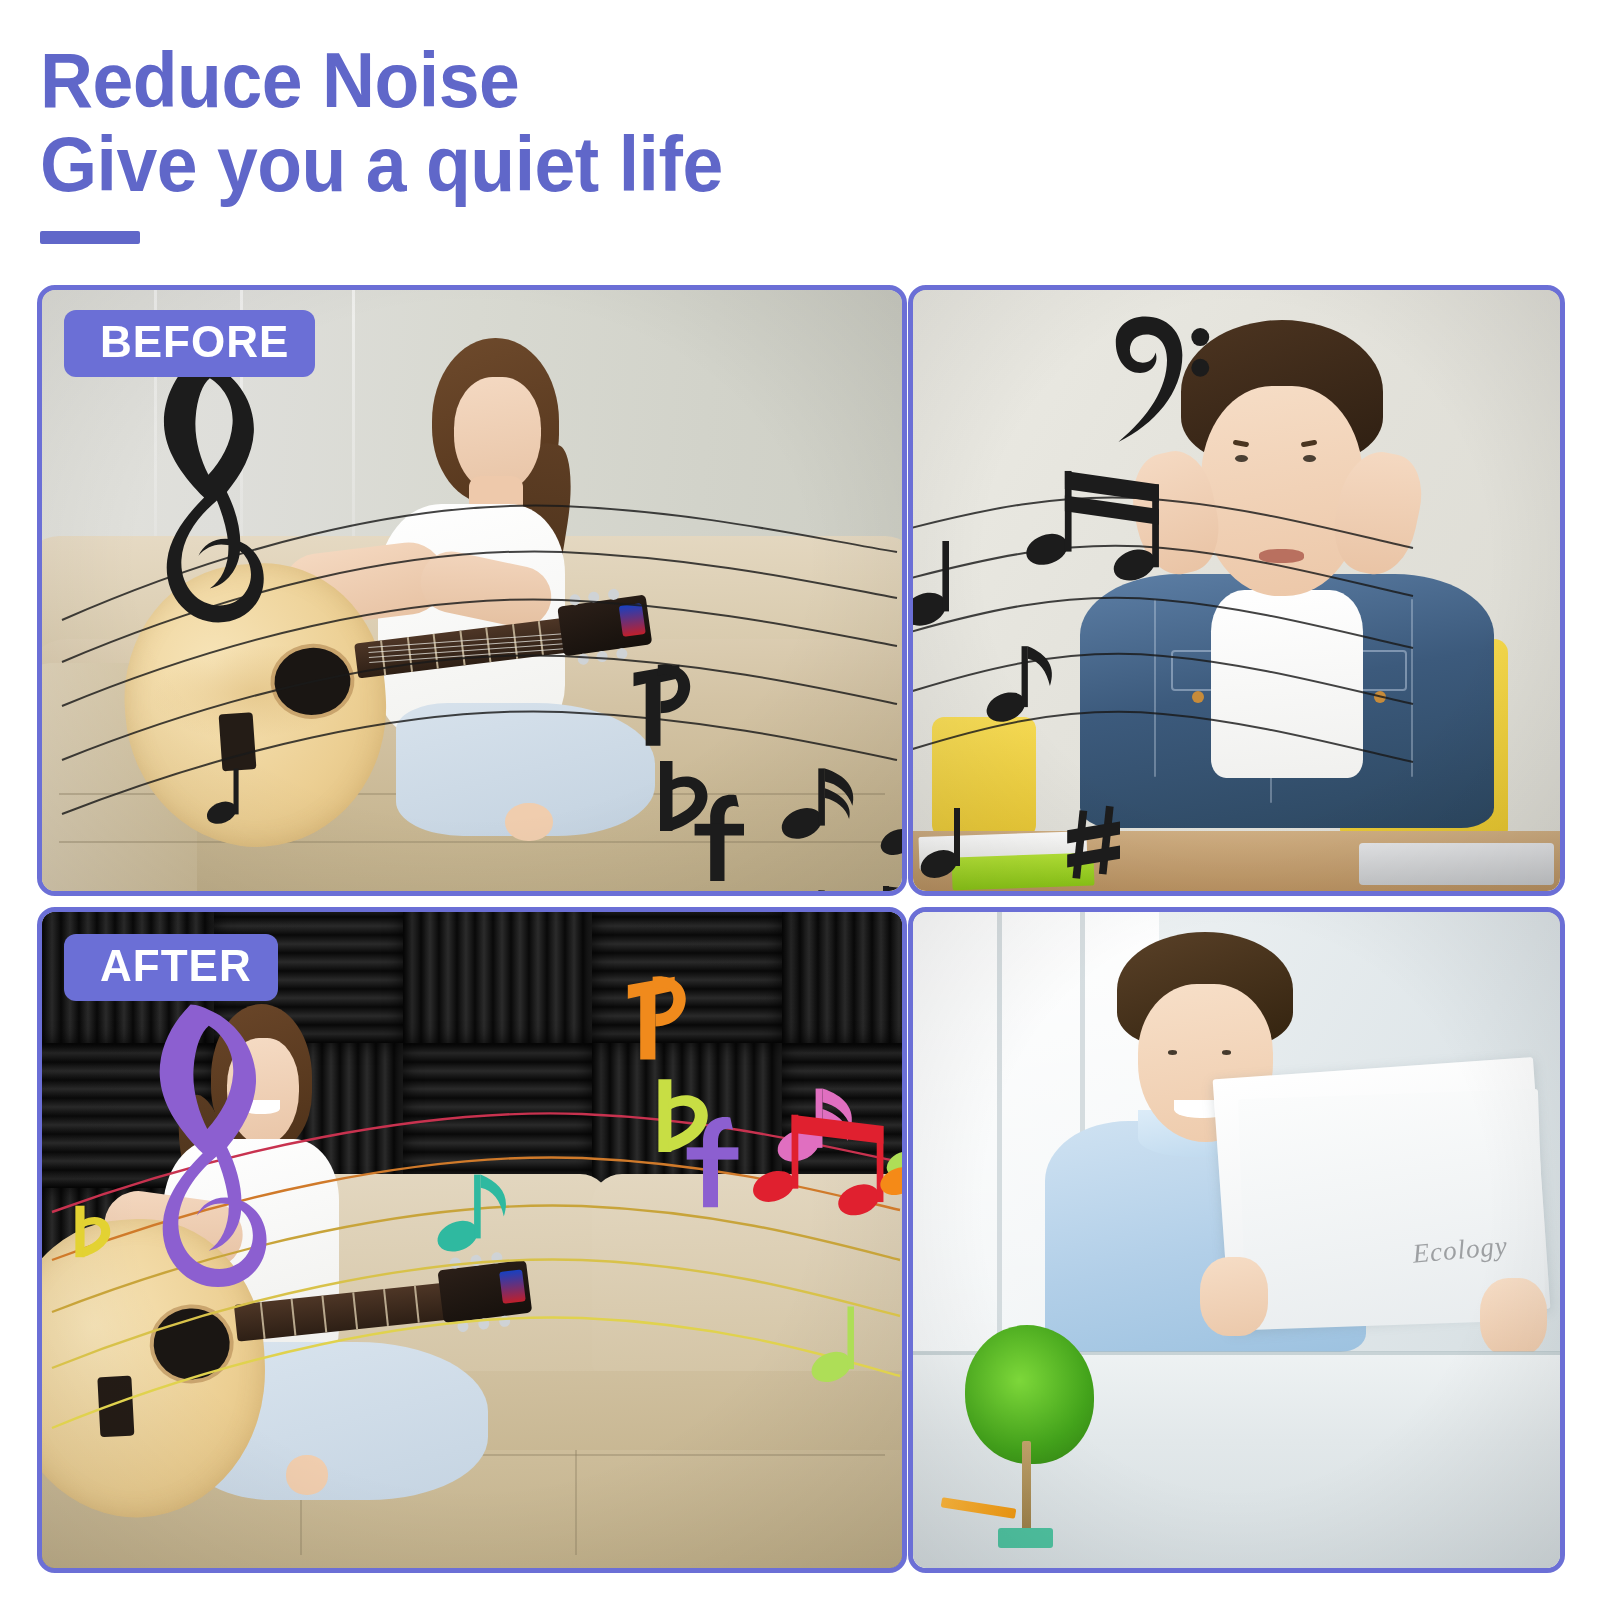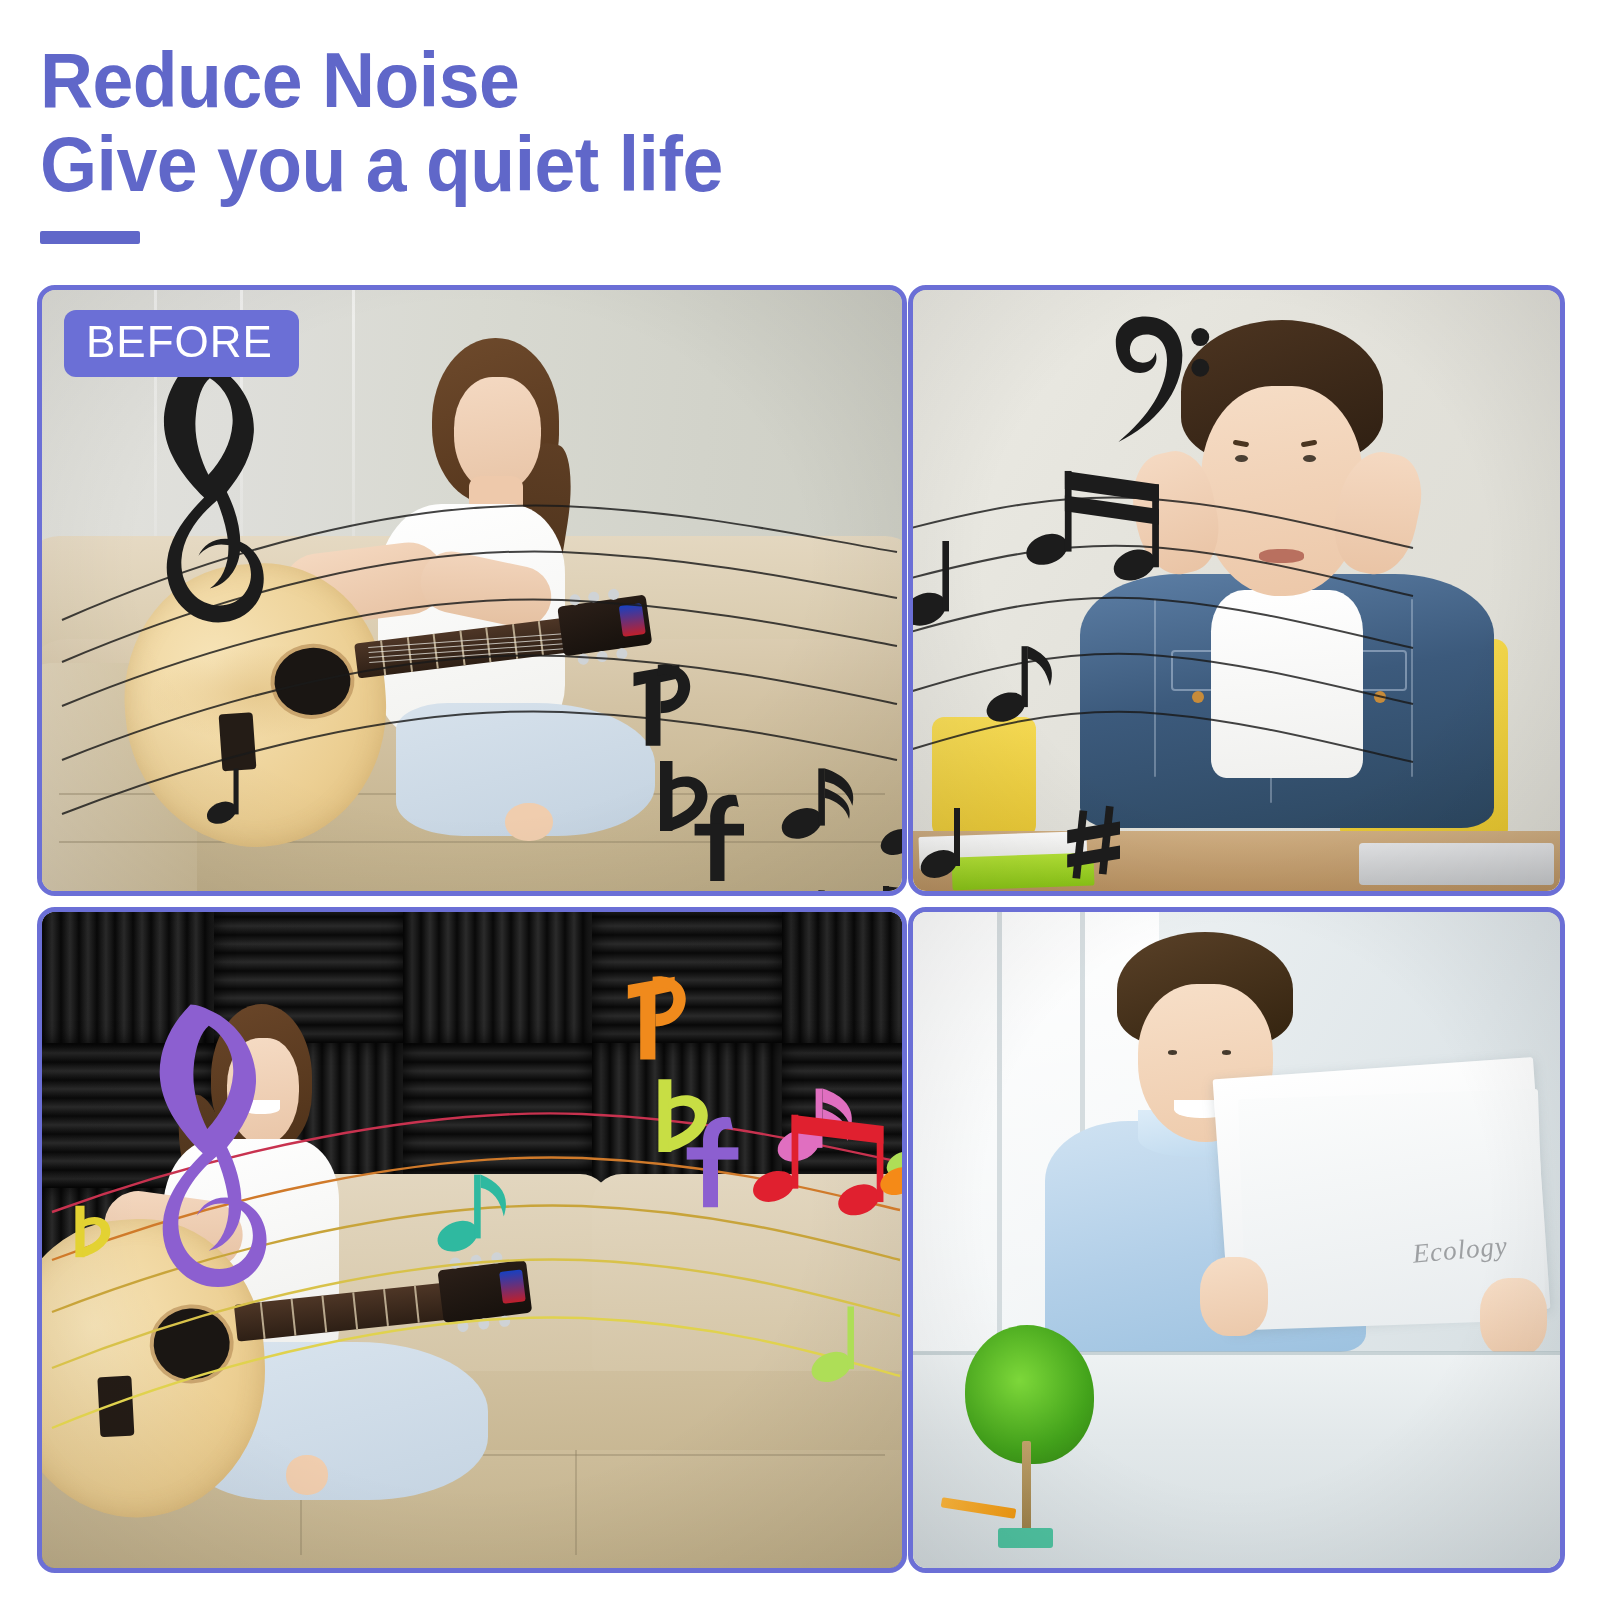--- a/index.html
+++ b/index.html
@@ -59,24 +59,24 @@
   .p-bl{ grid-column:1; grid-row:3; }
   .p-br{ grid-column:3; grid-row:3; }
   .panel-inner{ position:absolute; inset:0; overflow:hidden; border-radius:13px; }
 
   
   .badge{
     position:absolute;
     z-index:40;
     background:#6b6fd6;
     color:#ffffff;
-    font-weight:normal;
+    font-weight:bold;
     font-size:44px;
     letter-spacing:1px;
-    padding:10px 26px 13px 22px;
+    padding:10px 26px 13px 36px;
     border-radius:12px;
     line-height:1;
     white-space:nowrap;
   }
   .badge-before{ left:22px; top:20px; }
   .badge-after{ left:22px; top:22px; }
 
   
   .wall-light{
     position:absolute; inset:0;
@@ -918,20 +918,21 @@
         </g>
 
         <g fill="#e3d232" transform="translate(26,290) scale(0.92)">
           <path d="M8,4 L18,4 L18,60 L8,60 Z"></path>
           <path d="M16,20 C30,12 46,18 46,32 C46,46 30,56 16,60 L16,50 C26,46 36,40 36,32 C36,24 26,22 16,28 Z"></path>
         </g>
       </svg>
 
       <div class="vig"></div>
     </div>
+    <div class="badge badge-after">AFTER</div>
   </div>
 
   <div class="panel p-br">
     <div class="panel-inner">
       <div class="room-br"></div>
       <div class="window-br">
         <div class="win-mullion" style="left:34%"></div>
         <div class="win-mullion" style="left:68%"></div>
       </div>
 

